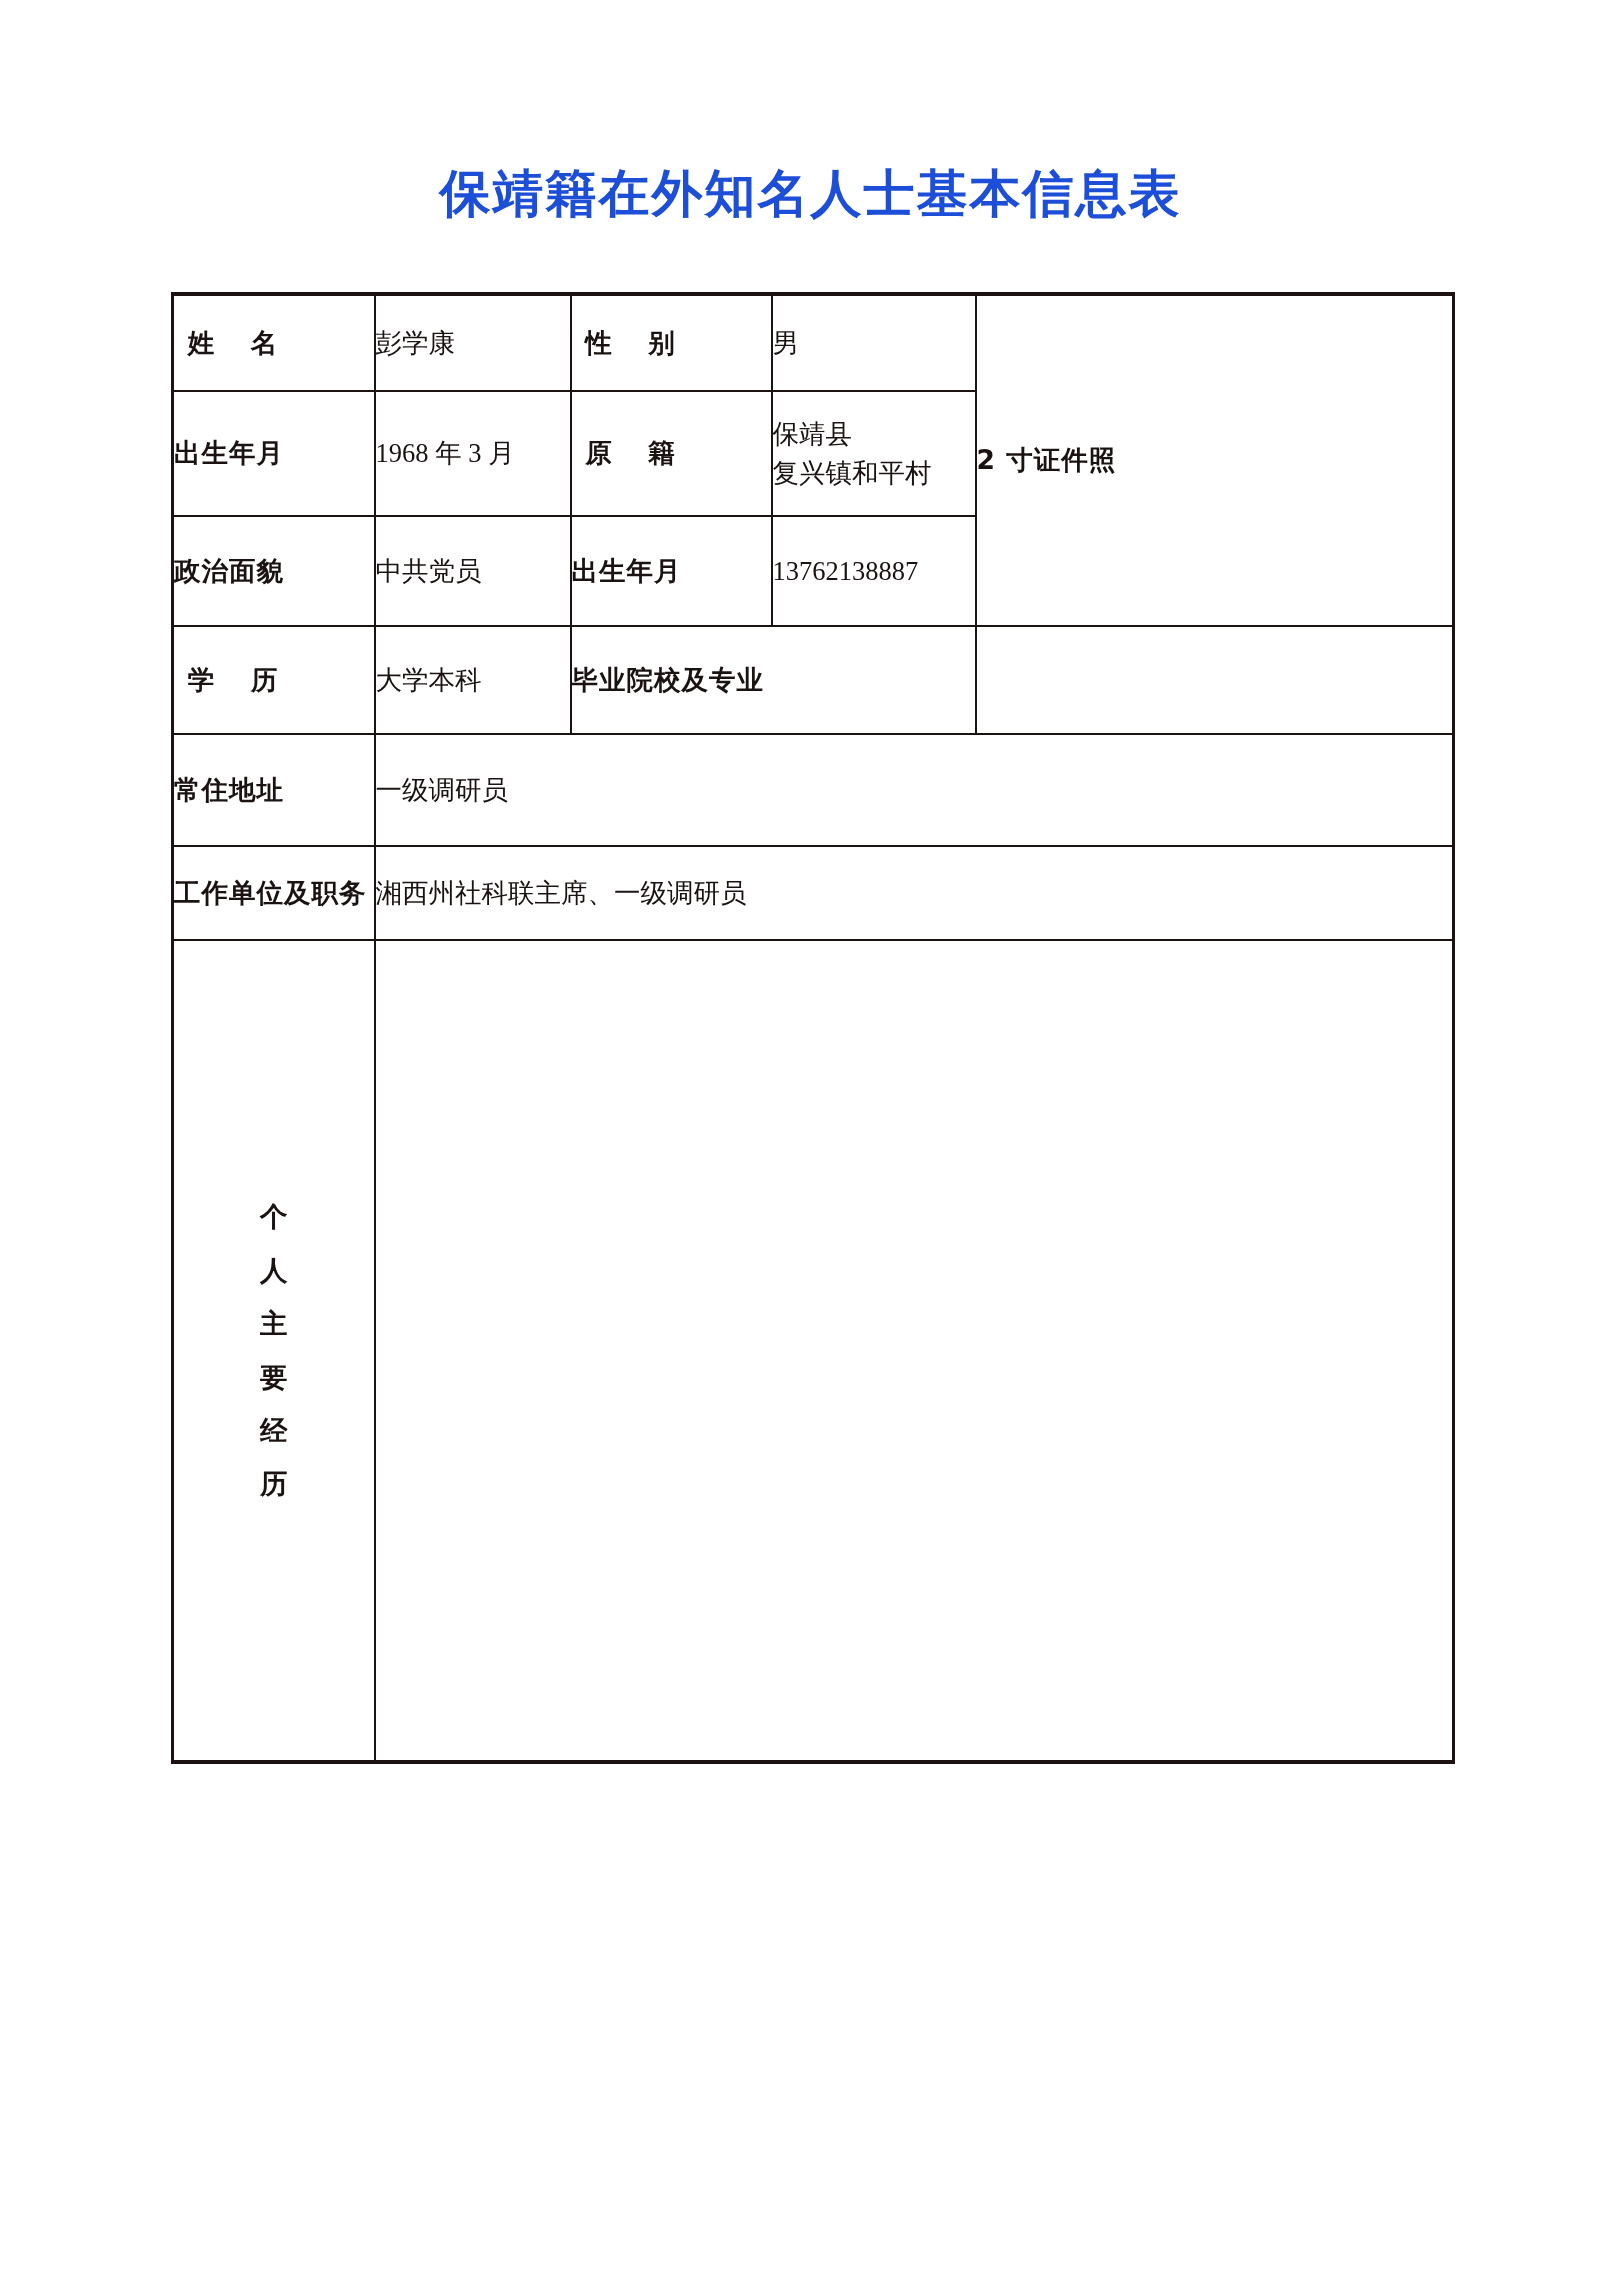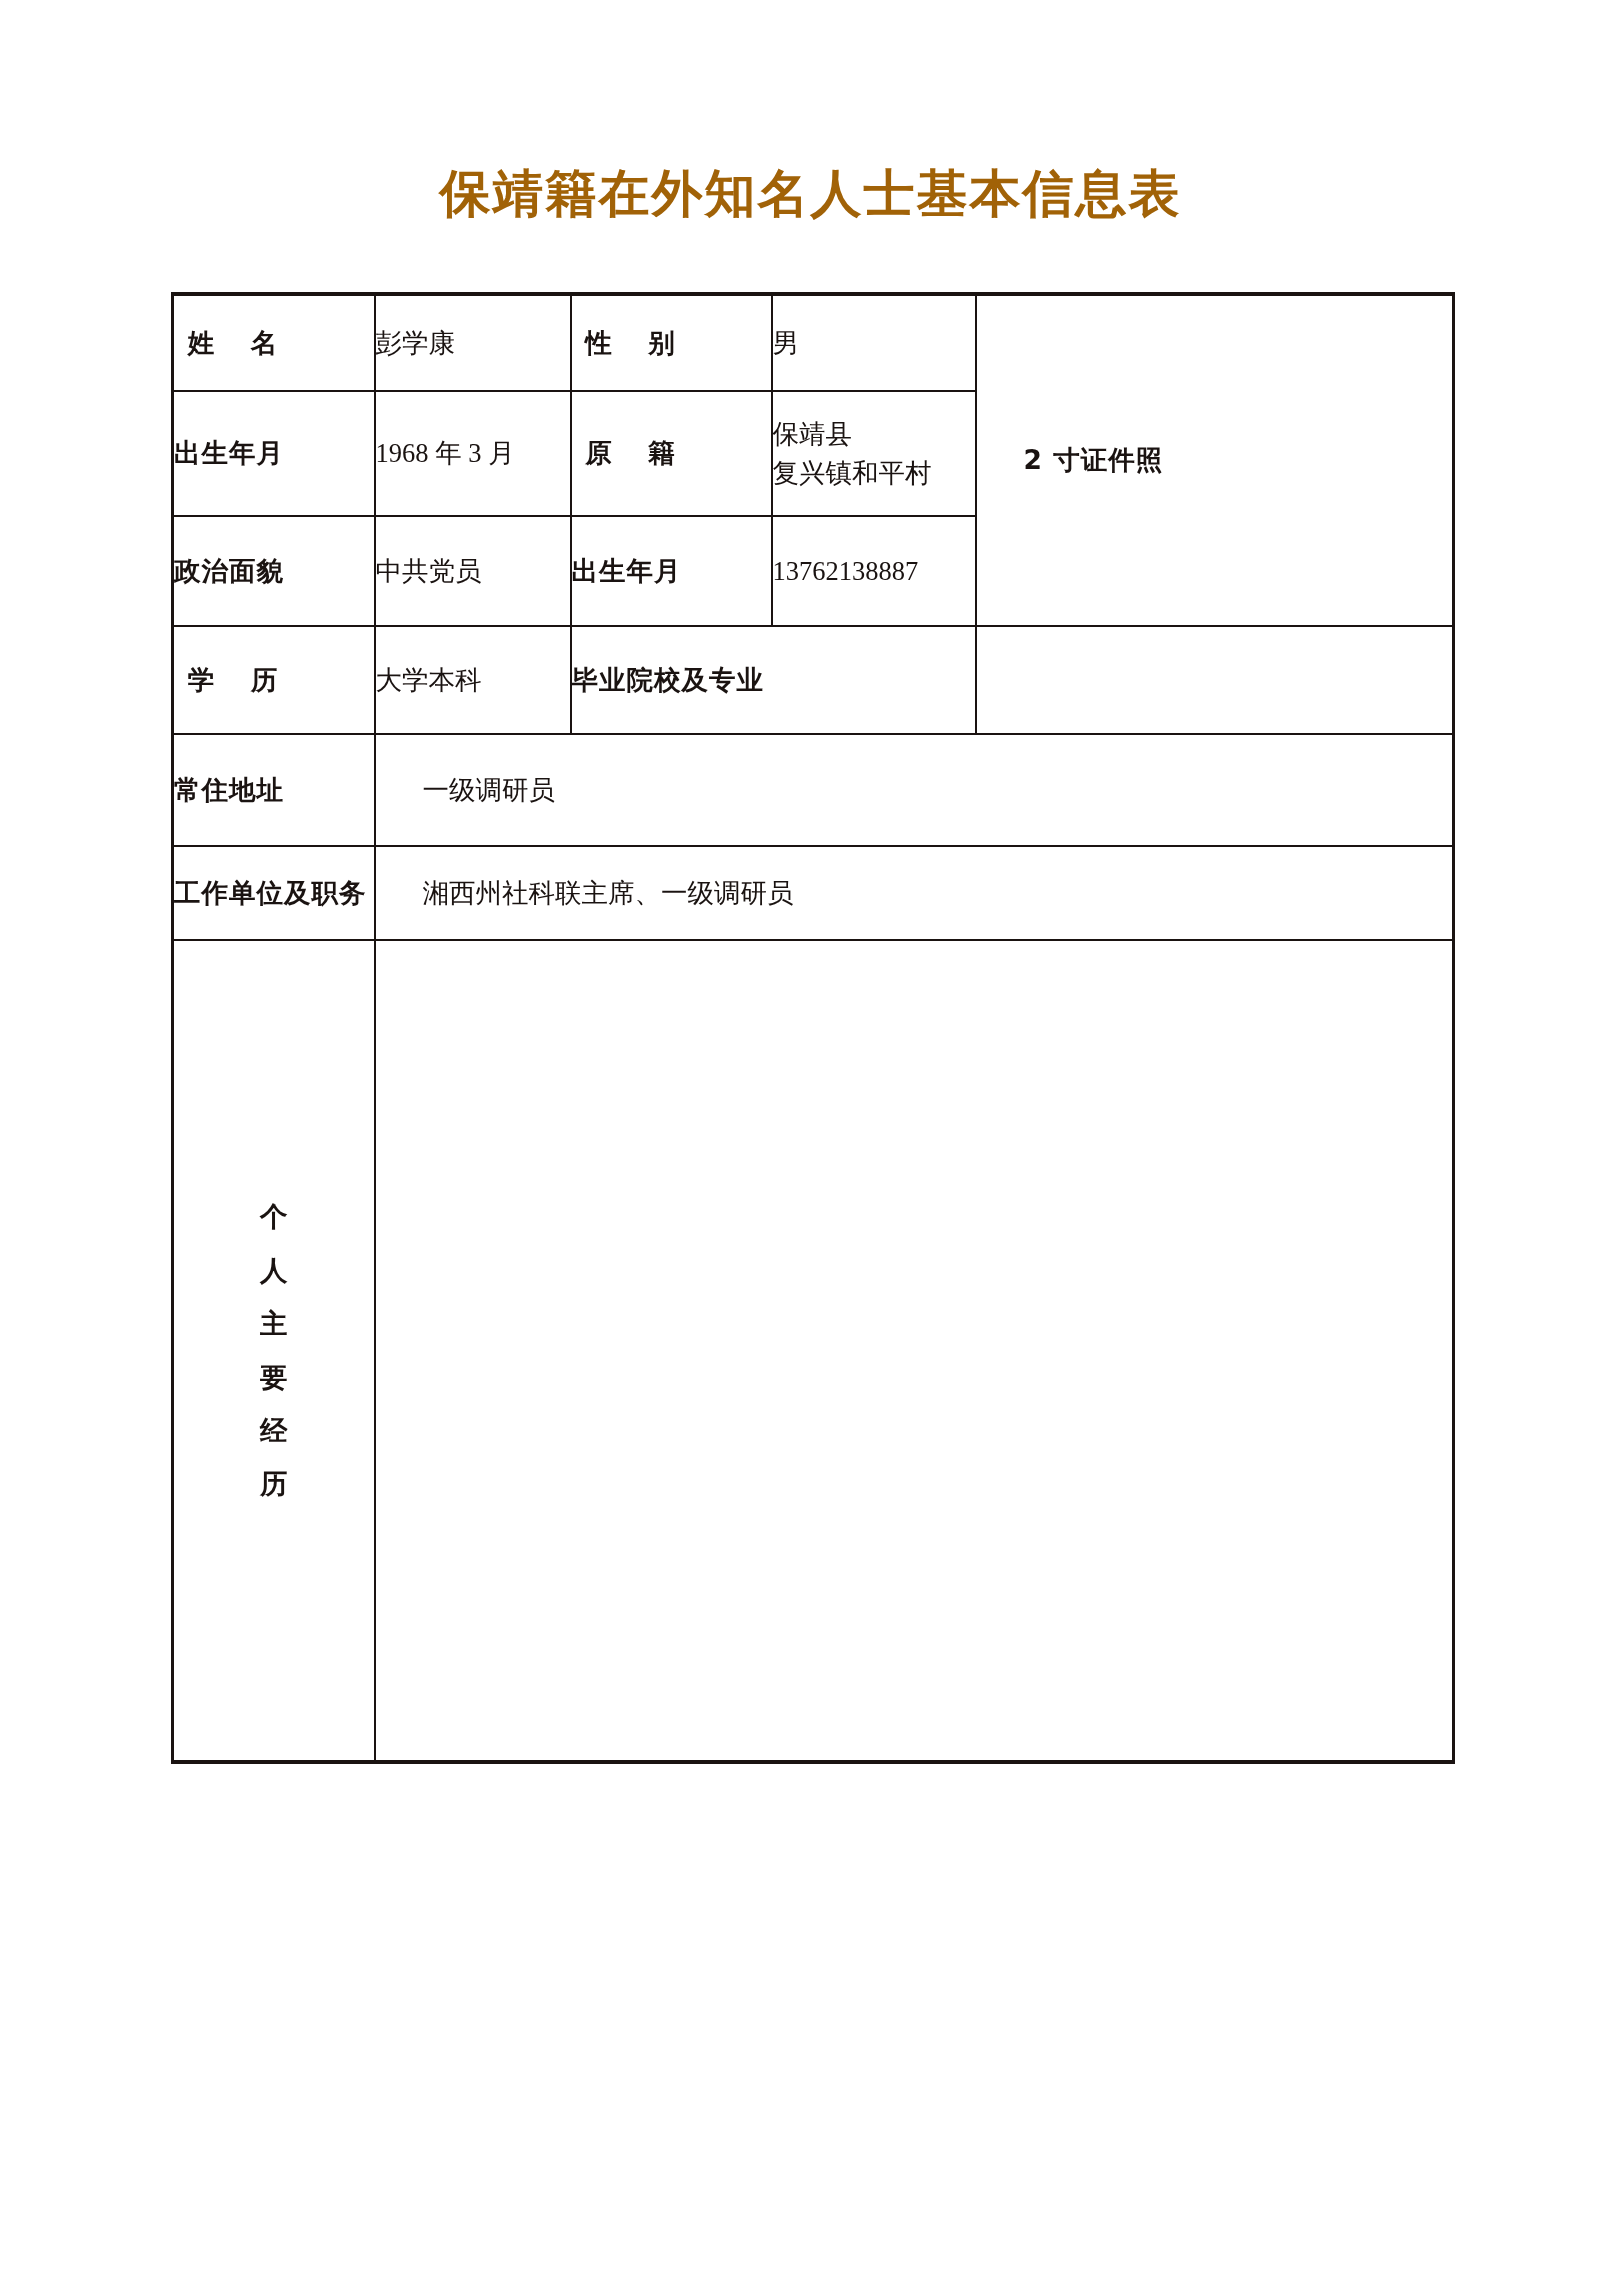--- a/index.html
+++ b/index.html
@@ -26,21 +26,21 @@
   .doc-title {
     position: absolute;
     top: 165px;
     left: 0;
     width: 100%;
     text-align: center;
     font-family: "DejaVu Serif", "Liberation Serif", serif;
     font-weight: 700;
     font-size: 51px;
     letter-spacing: 2px;
-    color: #a16207;
+    color: #1d4ed8;
     line-height: 1.1;
     white-space: nowrap;
   }
 
   
   .form-table {
     position: absolute;
     left: 171px;
     top: 292px;
     width: 1281px;
@@ -52,21 +52,21 @@
     padding: 0;
     text-align: left;
     vertical-align: middle;
     font-size: 26.5px;
     color: #1a1311;
     line-height: 1.45;
   }
   .form-table .outer-top { border-top-width: 4.9px; }
   .form-table .outer-bottom { border-bottom-width: 4.9px; }
   .form-table .outer-left { border-left-width: 3.9px; }
-  .form-table .outer-right { border-right-width: 3.9px; padding-left: 47px; }
+  .form-table .outer-right { border-right-width: 3.9px; }
 
   .lbl {
     font-family: "DejaVu Sans", "Liberation Sans", sans-serif;
     font-weight: 700;
     font-size: 26.5px;
     letter-spacing: 1px;
   }
   .lbl-wide { letter-spacing: 13.7px; text-indent: 13.7px; }
   .val {
     font-family: "Liberation Serif", "DejaVu Serif", serif;

